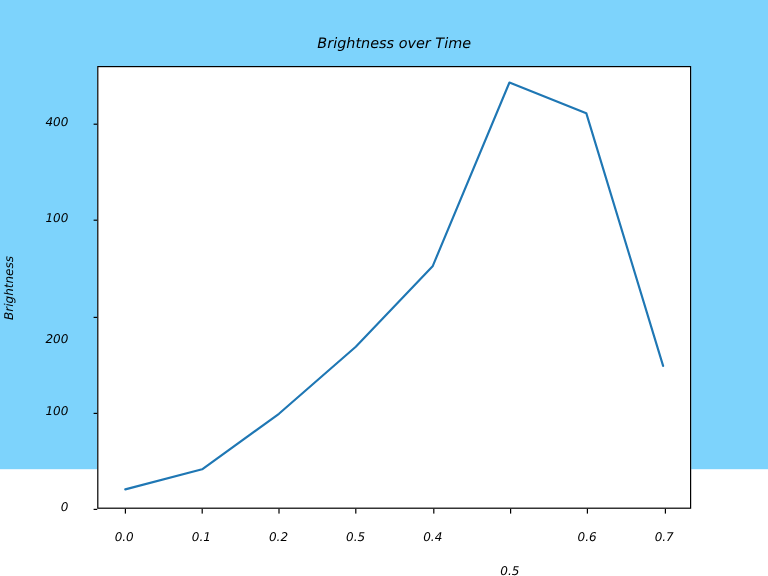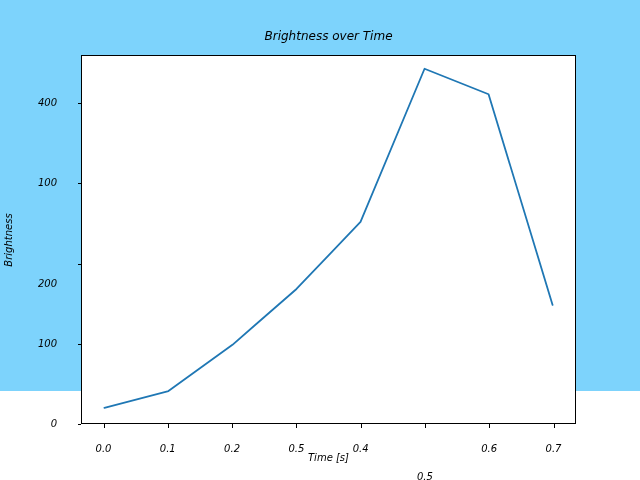--- a/index.html
+++ b/index.html
@@ -167,17 +167,16 @@
       <div class="tick-mark-x" style="left: 103.5px;"></div>
       <div class="tick-mark-x" style="left: 167.786px;"></div>
       <div class="tick-mark-x" style="left: 232.071px;"></div>
       <div class="tick-mark-x" style="left: 296.357px;"></div>
       <div class="tick-mark-x" style="left: 360.643px;"></div>
       <div class="tick-mark-x" style="left: 424.929px;"></div>
       <div class="tick-mark-x" style="left: 489.214px;"></div>
       <div class="tick-mark-x" style="left: 553.5px;"></div>
     </div>
 
-  <div id="xlabel">Time [s]</div>
 
   <div id="ylabel">Brightness</div>
 
 </div>
 
 </body></html>

